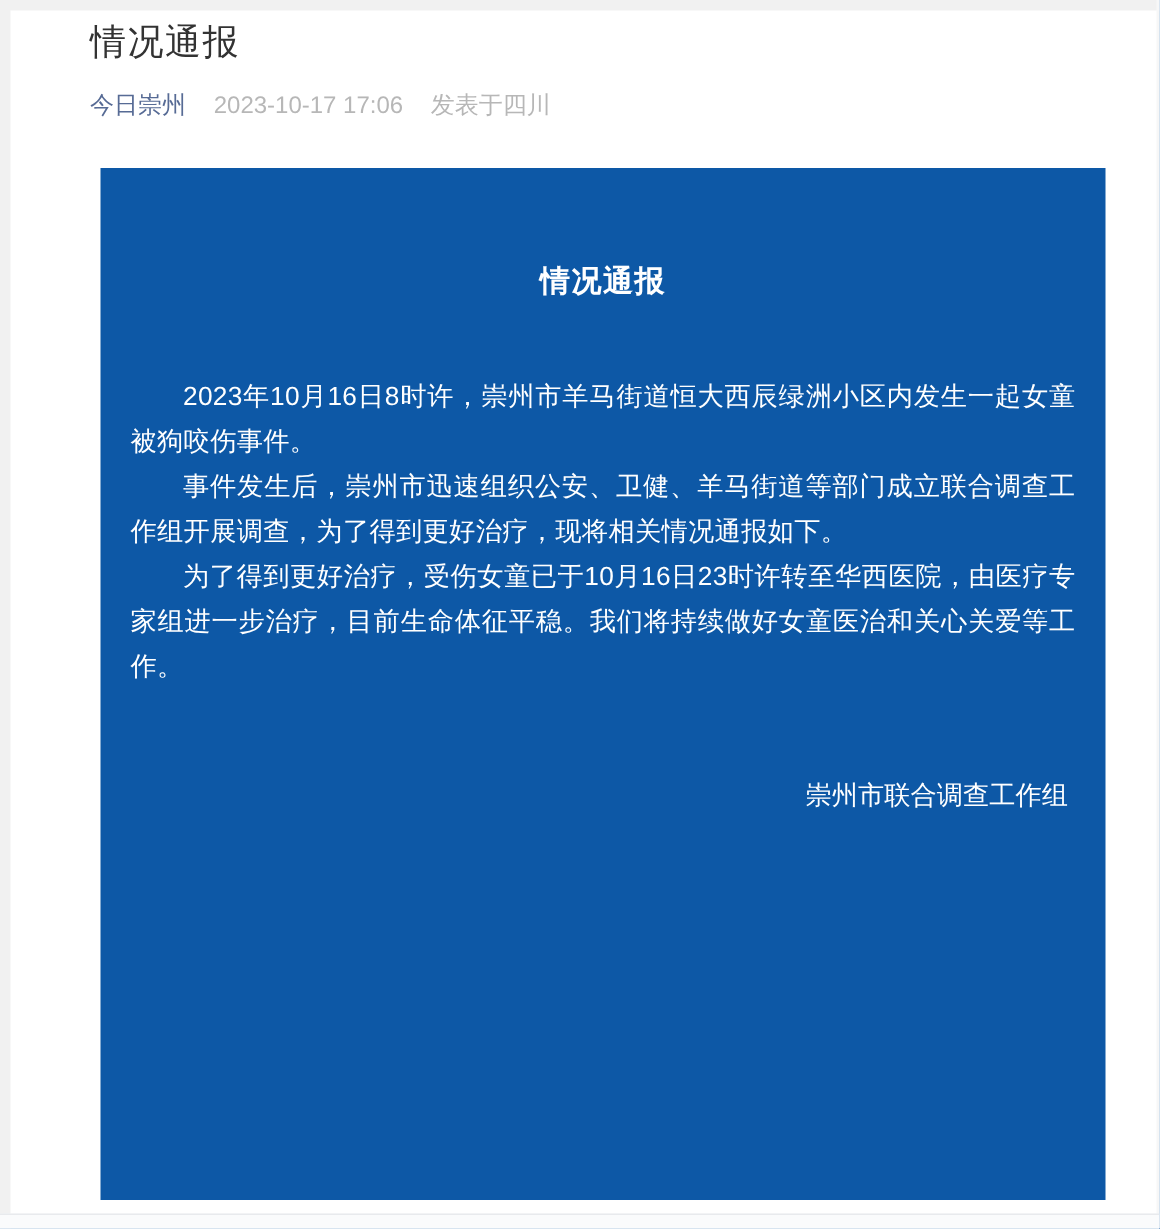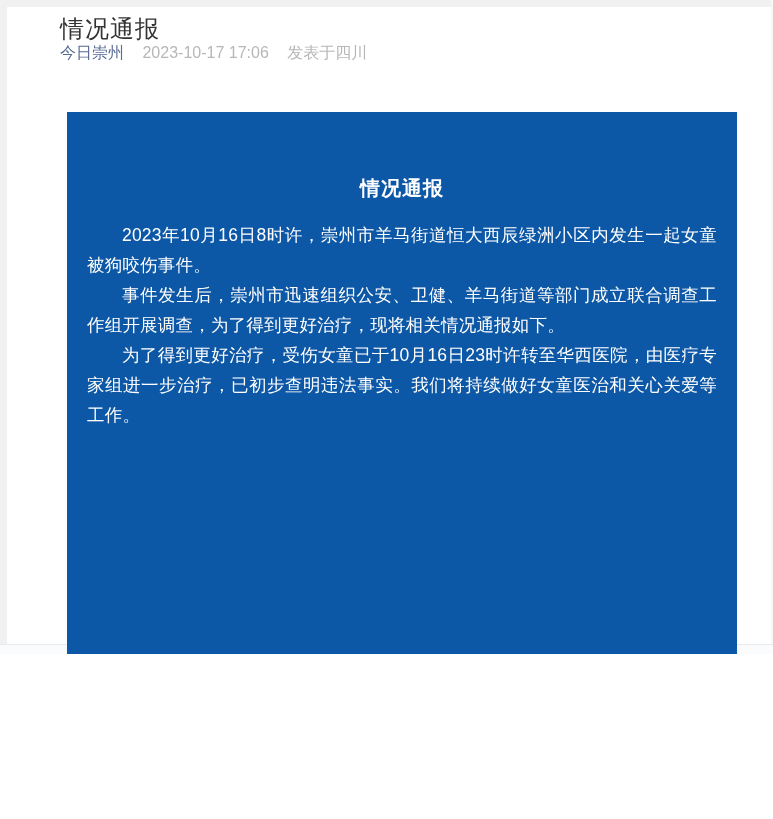--- a/index.html
+++ b/index.html
@@ -4,21 +4,21 @@
 <style>
   html, body {
     margin: 0;
     padding: 0;
     background: #ffffff;
     font-family: "Liberation Sans", "DejaVu Sans", sans-serif;
   }
   .stage {
     position: relative;
     width: 773px;
-    height: 654px;
+    height: 819px;
     background: #ffffff;
     overflow: hidden;
   }
   
   .frame-top    { position:absolute; top:0; left:0; right:0; height:7px; background:#f1f1f1; }
   .frame-left   { position:absolute; top:0; left:0; bottom:0; width:7px; background:#f1f1f1; }
   .frame-right  { position:absolute; top:0; right:0; bottom:0; width:2px; background:#f7f7f7; }
   .frame-bottom { position:absolute; bottom:0; left:0; right:0; height:9px;
                   background:#fafbfc; border-top:1px solid #e8eaed; }
 
@@ -29,21 +29,21 @@
     margin: 0;
     font-size: 24px;
     line-height: 34px;
     font-weight: 400;
     letter-spacing: 1px;
     color: #333333;
   }
   .byline {
     position: absolute;
     left: 60px;
-    top: 42px;
+    top: 60px;
     font-size: 16px;
     line-height: 22px;
     white-space: nowrap;
   }
   .byline .account {
     color: #576b95;
     margin-right: 14px;
     cursor: pointer;
   }
   .byline .meta {
@@ -64,21 +64,21 @@
   }
   .notice-title {
     margin-top: 64px;
     text-align: center;
     font-size: 20px;
     font-weight: 700;
     letter-spacing: 1px;
     line-height: 24px;
   }
   .notice-body {
-    margin-top: 20px;
+    margin-top: 49px;
     padding: 0 20px;
   }
   .notice-body p {
     margin: 0;
     font-size: 17.5px;
     line-height: 30px;
     text-indent: 2em;
     text-align: justify;
     letter-spacing: 0.2px;
   }
@@ -107,20 +107,21 @@
     <span class="meta">2023-10-17 17:06</span>
     <span class="meta">发表于四川</span>
   </div>
 
   <div class="notice">
     <div class="notice-title">情况通报</div>
 
     <div class="notice-body">
       <p>2023年10月16日8时许，崇州市羊马街道恒大西辰绿洲小区内发生一起女童被狗咬伤事件。</p>
       <p>事件发生后，崇州市迅速组织公安、卫健、羊马街道等部门成立联合调查工作组开展调查，为了得到更好治疗，现将相关情况通报如下。</p>
-      <p>为了得到更好治疗，受伤女童已于10月16日23时许转至华西医院，由医疗专家组进一步治疗，已初步查明违法事实。我们将持续做好女童医治和关心关爱等工作。</p>
+      <p>为了得到更好治疗，受伤女童已于10月16日23时许转至华西医院，由医疗专家组进一步治疗，目前生命体征平稳。我们将持续做好女童医治和关心关爱等工作。</p>
     </div>
 
     <div class="notice-sign">
+      <div>崇州市联合调查工作组</div>
     </div>
   </div>
 
 </div>
 
 </body></html>

